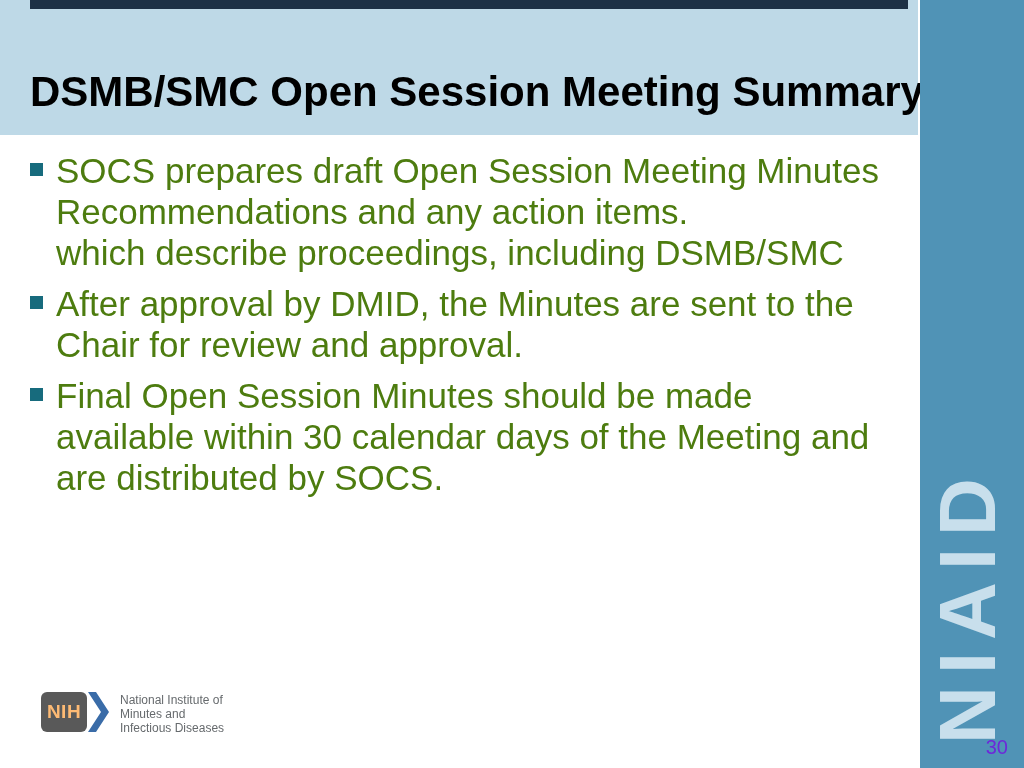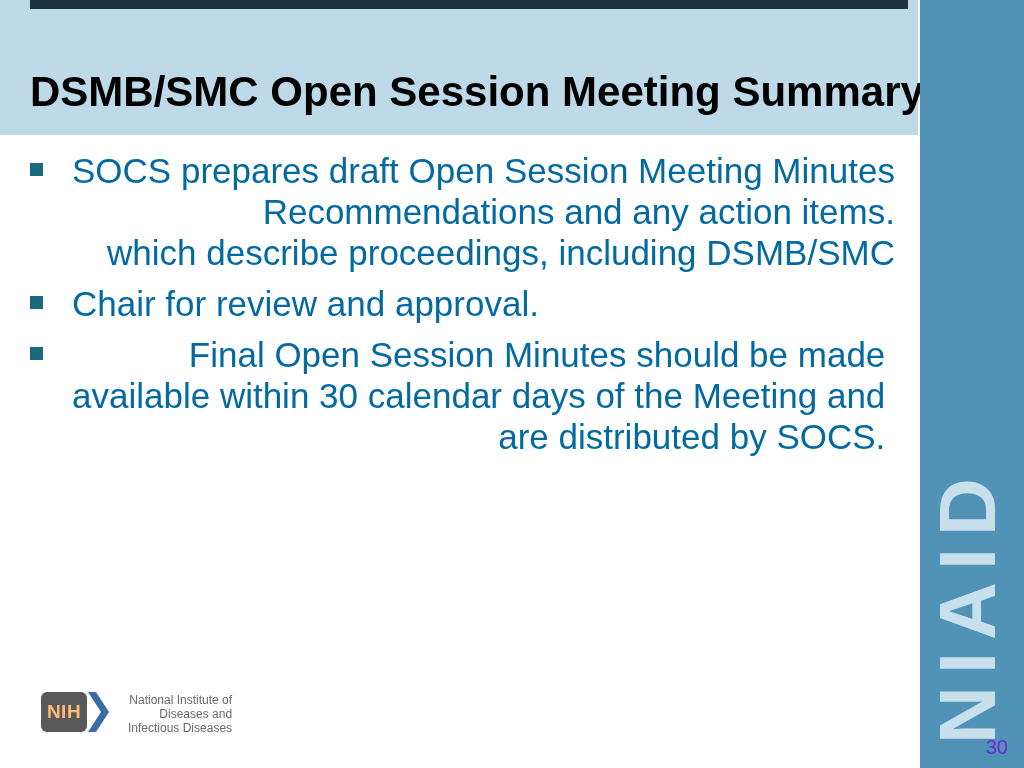--- a/index.html
+++ b/index.html
@@ -1,18 +1,18 @@
 <!DOCTYPE html>
 <html><head>
 <meta charset="utf-8">
 <style>
   html,body { margin:0; padding:0; background:#ffffff; }
   .slide {
     position:relative; width:1024px; height:768px; overflow:hidden;
-    background:#ffffff; font-family:"Liberation Sans", sans-serif;text-align:right;
+    background:#ffffff; font-family:"Liberation Sans", sans-serif;
   }
   
   .header-band { position:absolute; left:0; top:0; width:918px; height:135px; background:#bed9e7; }
   .top-accent  { position:absolute; left:30px; top:0; width:878px; height:9px; background:#1d3146; }
   .slide-title {
     position:absolute; left:30px; top:68px; width:880px;
     font-size:42px; font-weight:bold; color:#000000; white-space:nowrap;
   }
   
   .sidebar { position:absolute; left:920px; top:0; width:104px; height:768px; background:#5093b6; }
@@ -23,31 +23,31 @@
     white-space:nowrap; line-height:1;
   }
   .page-number {
     position:absolute; right:16px; bottom:9px;
     color:#6d28d9; font-size:20px;
   }
   
   .content { position:absolute; left:30px; top:150px; width:878px; }
   .bullet-row { display:flex; align-items:flex-start; margin-bottom:10px; }
   .bullet-marker { flex:none; width:13px; height:13px; background:#176b7d; margin-top:13px; margin-right:13px; }
-  .bullet-text { font-size:35px; line-height:41px; color:#0369a1;margin-left:16px; }
+  .bullet-text { font-size:35px; line-height:41px; color:#4d7c0f; }
   .bullet-text .line { white-space:nowrap; }
   
   .nih-logo { position:absolute; left:41px; top:692px; display:flex; align-items:flex-start; }
   .nih-box {
     width:46px; height:40px; background:#595959; border-radius:6px;
     color:#fdba74; font-weight:bold; font-size:19px;
     display:flex; align-items:center; justify-content:center; letter-spacing:0.5px;
   }
   .nih-chevron { margin-left:1px; height:40px; }
-  .nih-org { margin-left:18px; color:#666a6d; font-size:12px; line-height:14px; padding-top:1px; }
+  .nih-org { margin-left:10px; color:#666a6d; font-size:12px; line-height:14px; padding-top:1px; }
   .nih-org .org-line { white-space:nowrap; }
 </style>
 </head>
 <body>
 
 <div class="slide">
 
   <div class="header-band"></div>
   <div class="top-accent"></div>
   <div class="slide-title">DSMB/SMC Open Session Meeting Summary</div>
@@ -64,20 +64,21 @@
         <div class="line">SOCS prepares draft Open Session Meeting Minutes</div>
         <div class="line">Recommendations and any action items.</div>
         <div class="line">which describe proceedings, including DSMB/SMC</div>
       </div>
     </div>
 
 
     <div class="bullet-row">
       <span class="bullet-marker"></span>
       <div class="bullet-text">
+        <div class="line">After approval by DMID, the Minutes are sent to the</div>
         <div class="line">Chair for review and approval.</div>
       </div>
     </div>
 
     <div class="bullet-row">
       <span class="bullet-marker"></span>
       <div class="bullet-text">
         <div class="line">Final Open Session Minutes should be made</div>
         <div class="line">available within 30 calendar days of the Meeting and</div>
         <div class="line">are distributed by SOCS.</div>
@@ -86,18 +87,18 @@
 
   </div>
 
   <div class="nih-logo">
     <div class="nih-box">NIH</div>
     <svg class="nih-chevron" width="22" height="40" viewBox="0 0 22 40">
       <polygon points="0,0 8,0 21,20 8,40 0,40 13,20" fill="#3a6ca8"></polygon>
     </svg>
     <div class="nih-org">
       <div class="org-line">National Institute of</div>
-      <div class="org-line">Diseases and</div>
+      <div class="org-line">Minutes and</div>
       <div class="org-line">Infectious Diseases</div>
     </div>
   </div>
 
 </div>
 
 </body></html>

